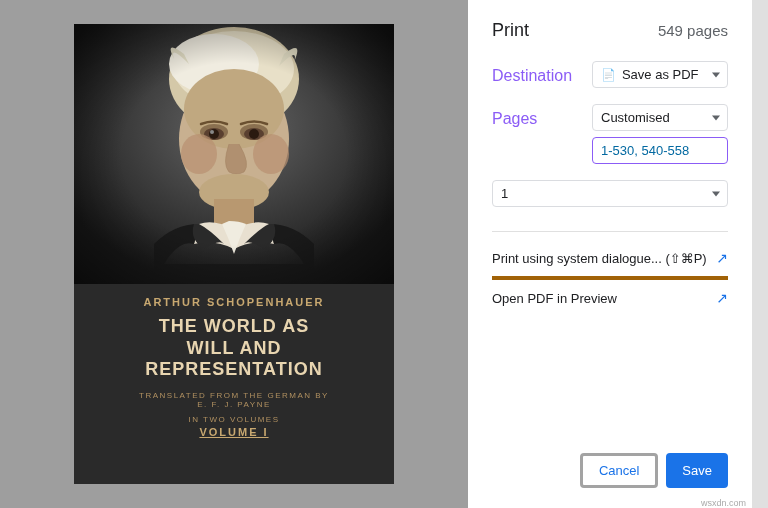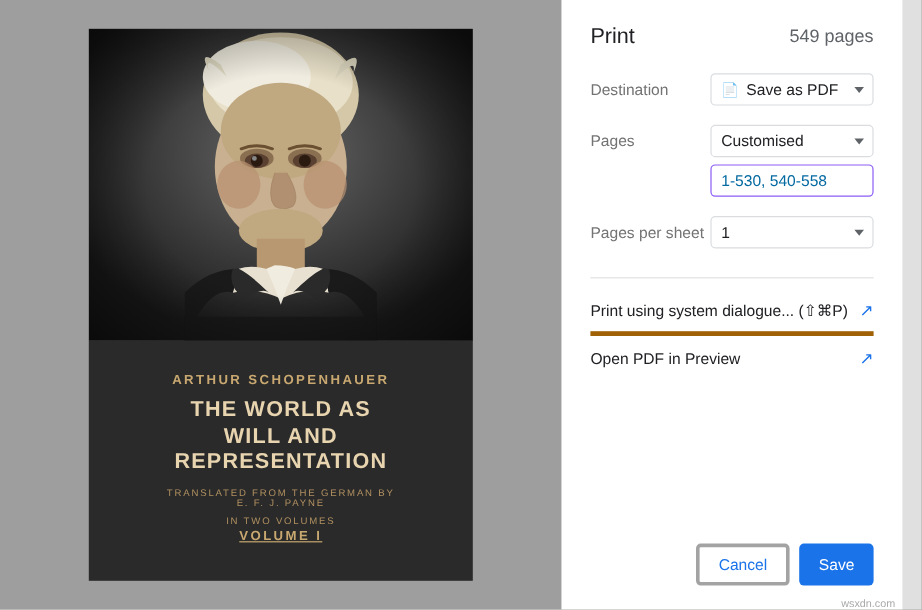--- a/index.html
+++ b/index.html
@@ -24,21 +24,20 @@
 
     .book-cover {
       width: 320px;
       height: 460px;
       background: #2a2a2a;
       display: flex;
       flex-direction: column;
       align-items: center;
       position: relative;
       overflow: hidden;
-      gap: 15px;
     }
 
     .book-portrait {
       width: 100%;
       height: 260px;
       background: linear-gradient(135deg, #555 0%, #888 30%, #444 60%, #333 100%);
       position: relative;
       overflow: hidden;
     }
 
@@ -122,22 +121,22 @@
     }
 
     .form-row {
       display: flex;
       align-items: flex-start;
       margin-bottom: 16px;
     }
 
     .form-label {
       width: 100px;
-      font-size: 13px;
-      color: #737373;
+      font-size: 16px;
+      color: #8b5cf6;
       padding-top: 6px;
       flex-shrink: 0;
     }
 
     .form-control {
       flex: 1;
     }
 
     .custom-select {
       position: relative;
@@ -354,21 +353,20 @@
         <div class="custom-select-display">
           <span>Customised</span>
         </div>
         <div class="chevron-down"></div>
       </div>
       <input class="pages-input" type="text" value="1-530, 540-558" style="">
     </div>
   </div>
 
   <div class="form-row">
-    <div class="form-label">Pages per sheet</div>
     <div class="form-control">
       <div class="custom-select">
         <div class="custom-select-display">
           <span>1</span>
         </div>
         <div class="chevron-down"></div>
       </div>
     </div>
   </div>
 

